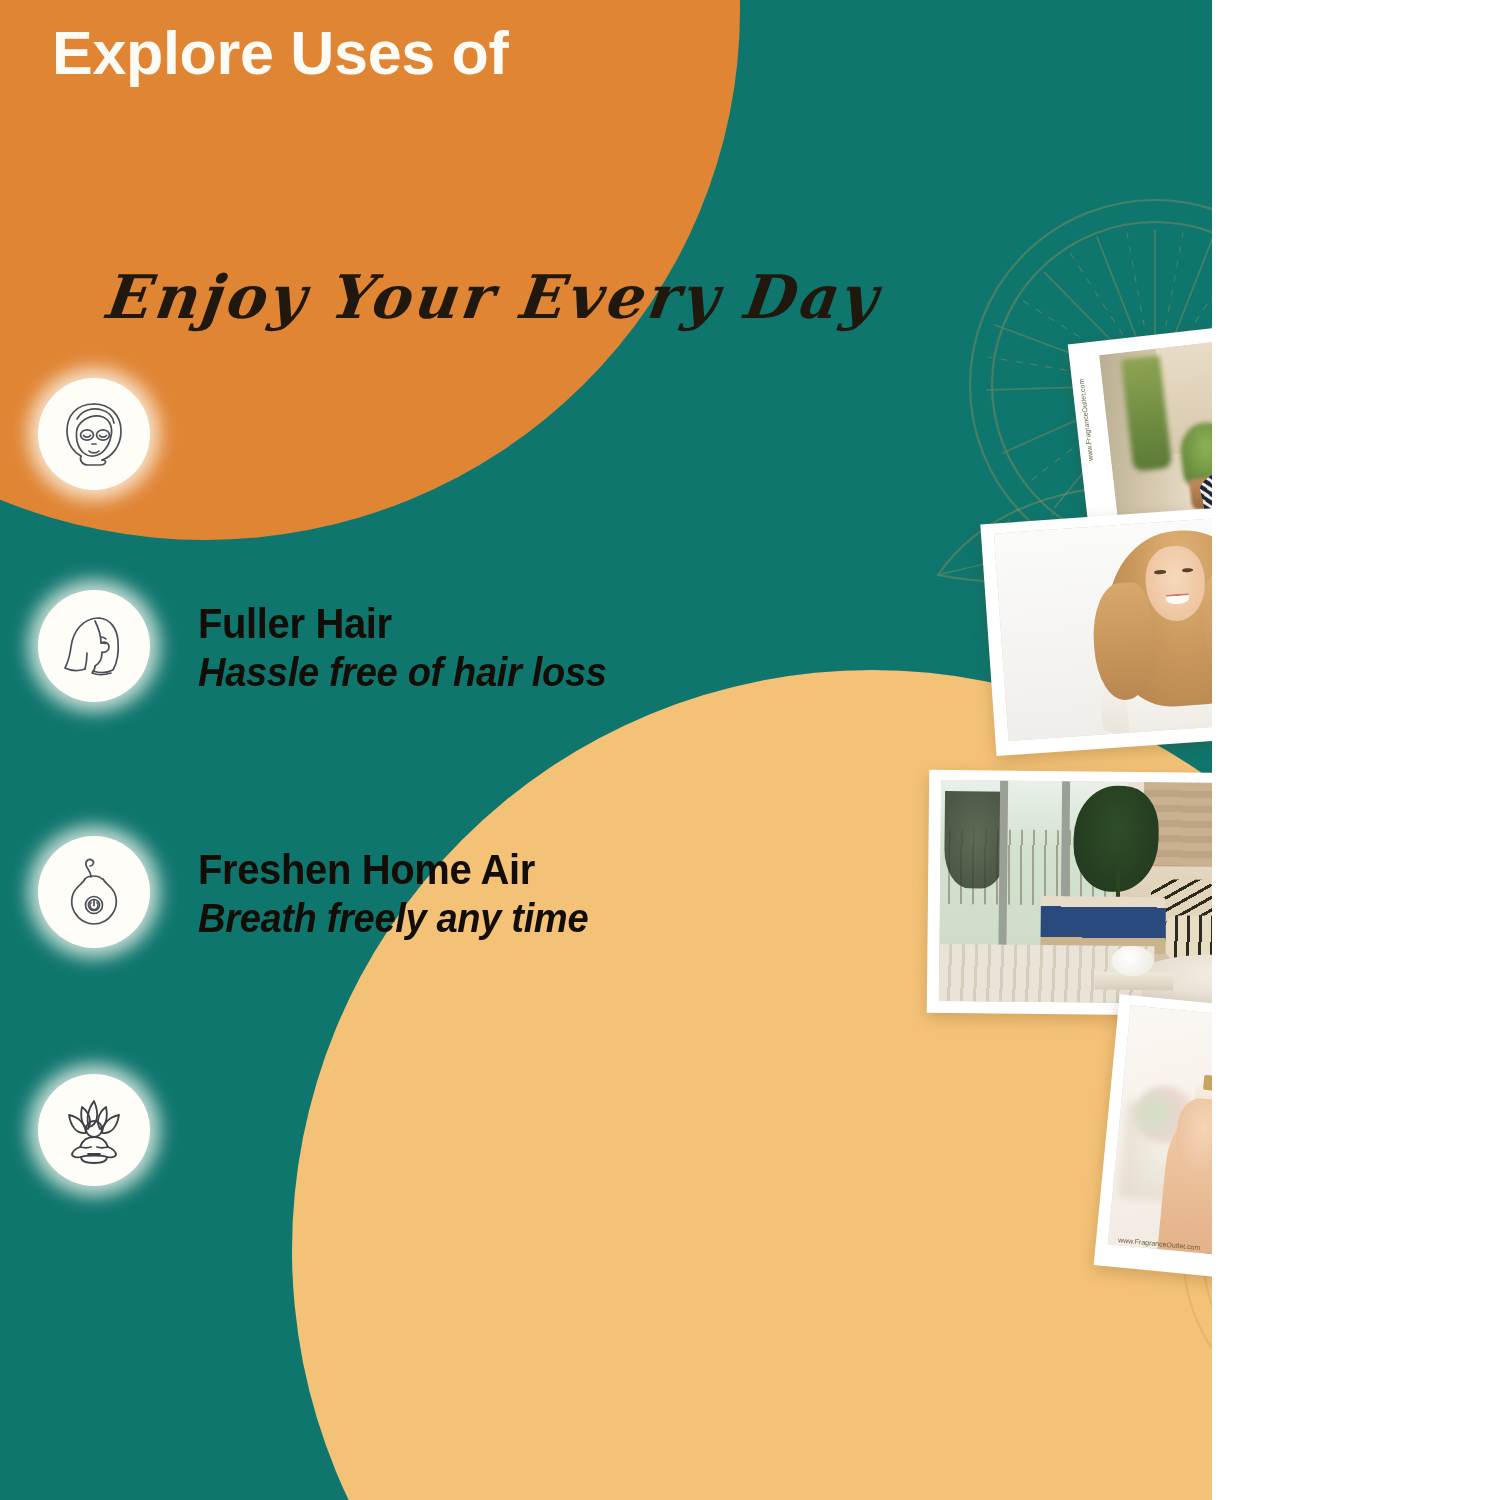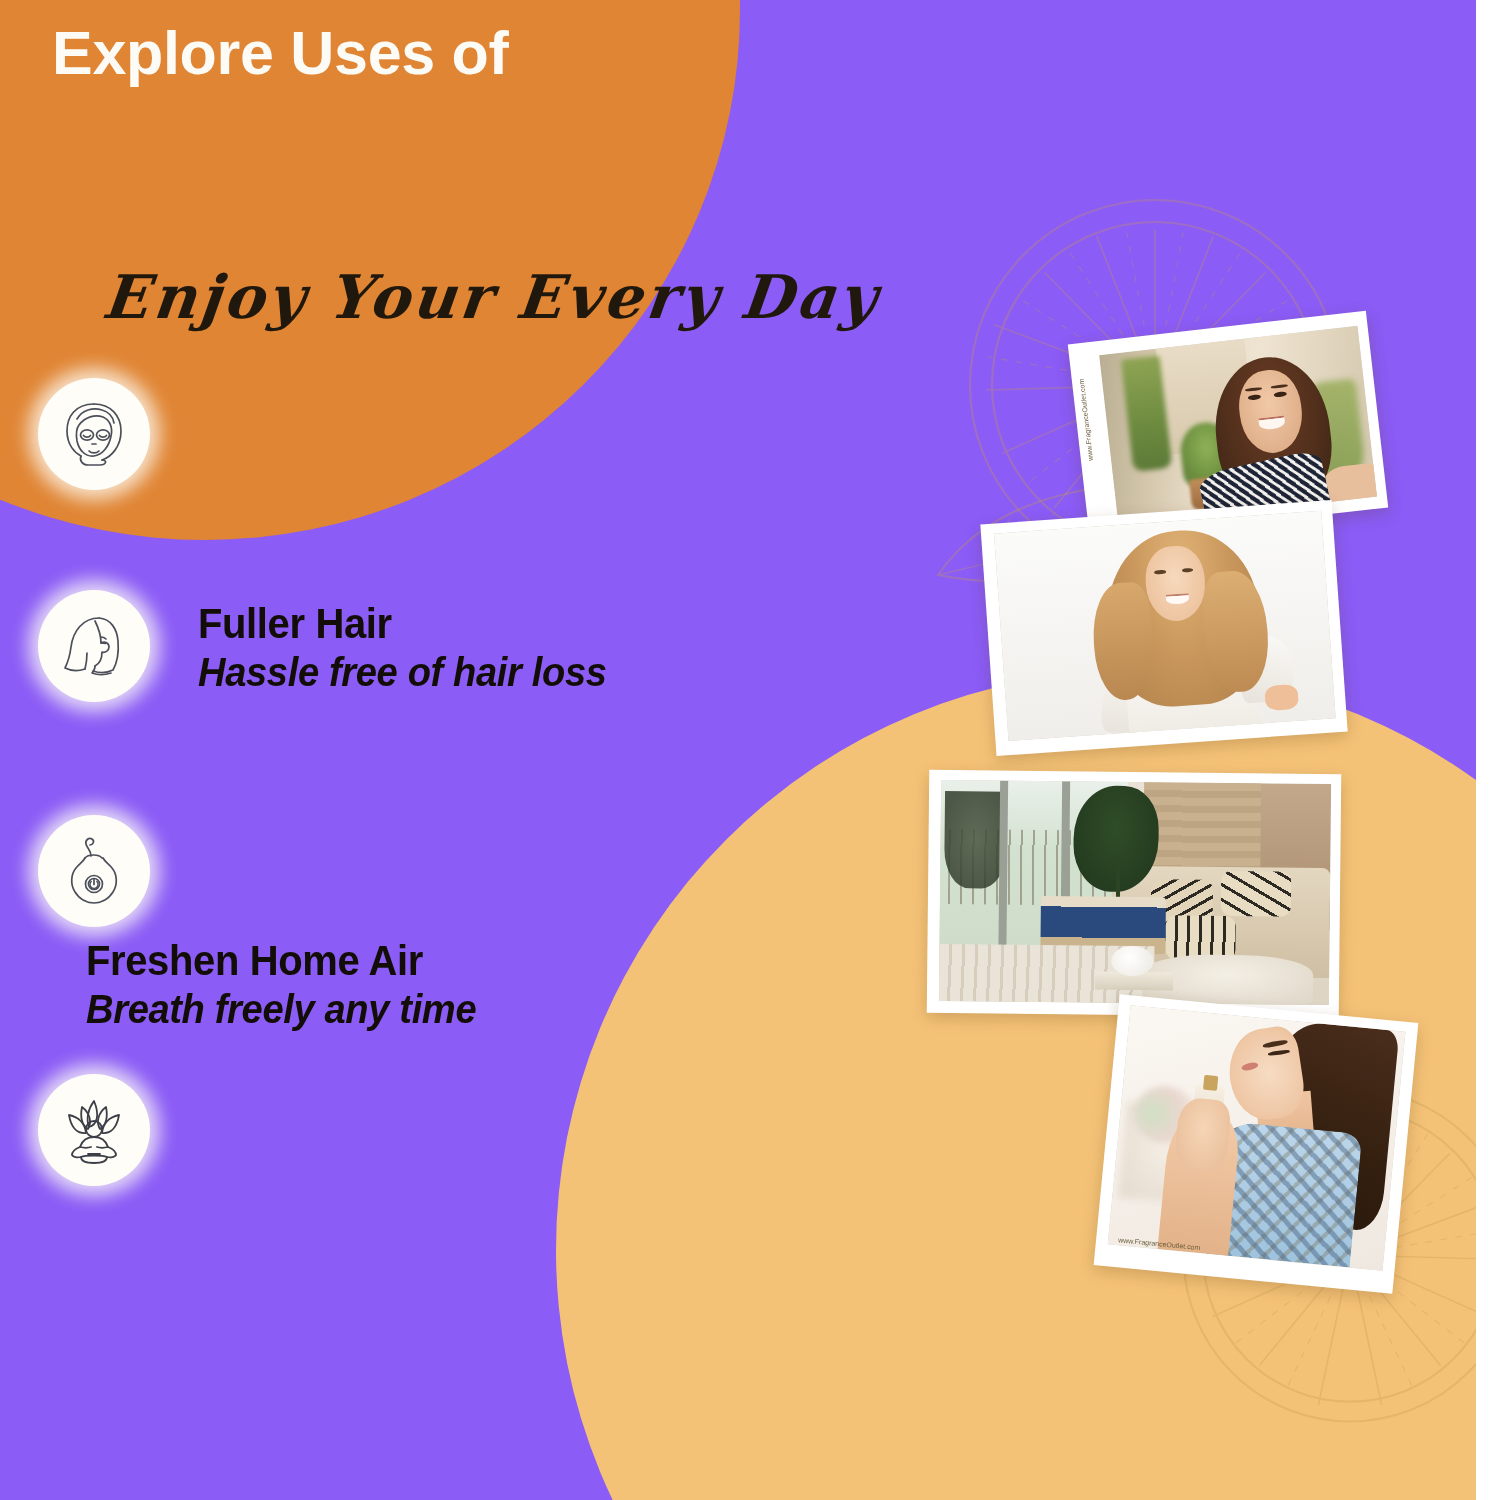--- a/index.html
+++ b/index.html
@@ -2,24 +2,24 @@
 <html><head>
 <meta charset="utf-8">
 <style>
   html, body {
     margin: 0;
     padding: 0;
     background: #ffffff;
   }
   #poster {
     position: relative;
-    width: 1476px;
+    width: 1212px;
     height: 1500px;
     overflow: hidden;
-    background: #8b5cf6;
+    background: #0f766e;
     font-family: "Liberation Sans", sans-serif;
   }
 
   
   .bg-corner-circle {
     position: absolute;
     right: -240px;
     bottom: -330px;
     width: 1160px;
     height: 1160px;
@@ -82,21 +82,21 @@
     width: 1020px;
   }
   .feature-row {
     position: absolute;
     left: 38px;
     display: flex;
     align-items: flex-start;
   }
   .feature-row.r0 { top: 0px; }
   .feature-row.r1 { top: 212px; justify-content: flex-end; }
-  .feature-row.r2 { top: 437px; flex-direction: column; }
+  .feature-row.r2 { top: 458px; }
   .feature-row.r3 { top: 696px; }
 
   .icon-badge {
     width: 112px;
     height: 112px;
     border-radius: 50%;
     background: #fffdf7;
     flex: none;
     display: flex;
     align-items: center;

